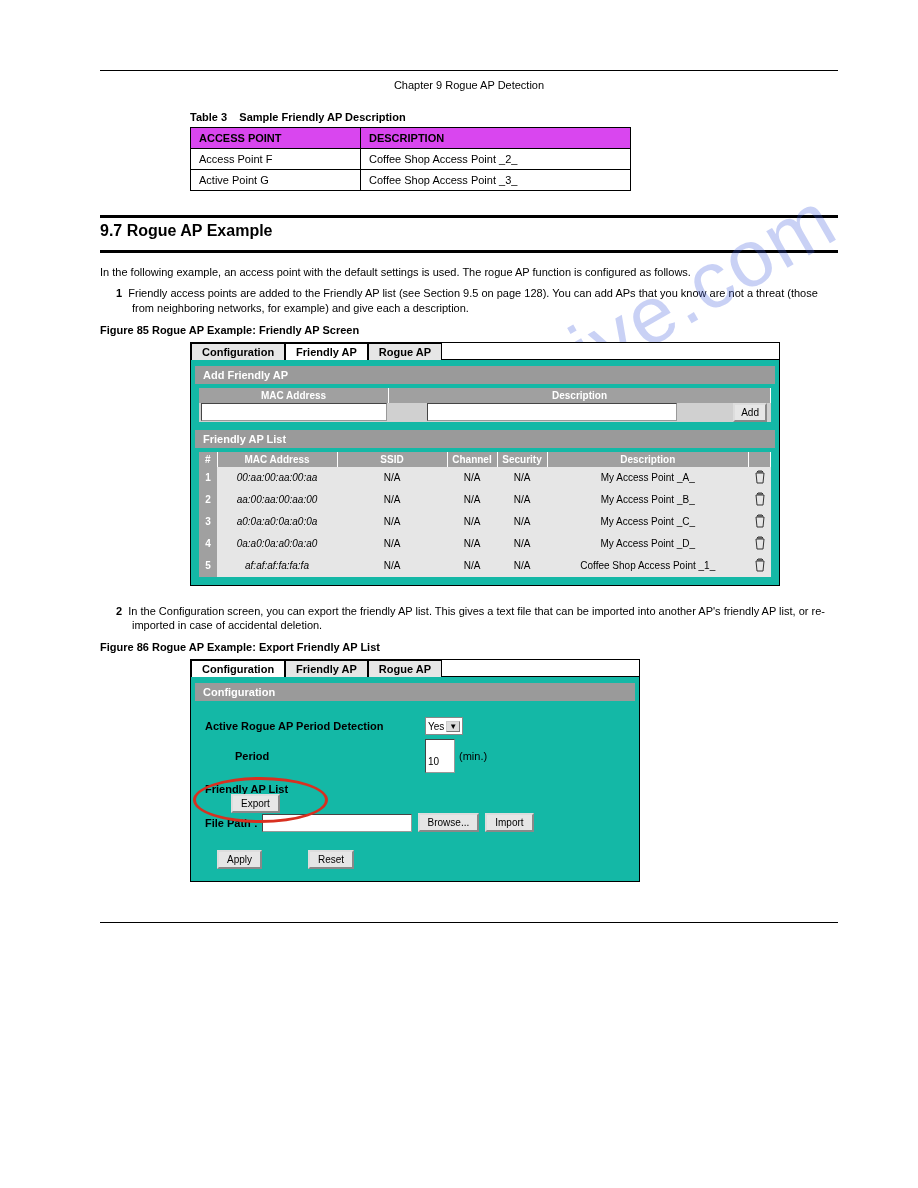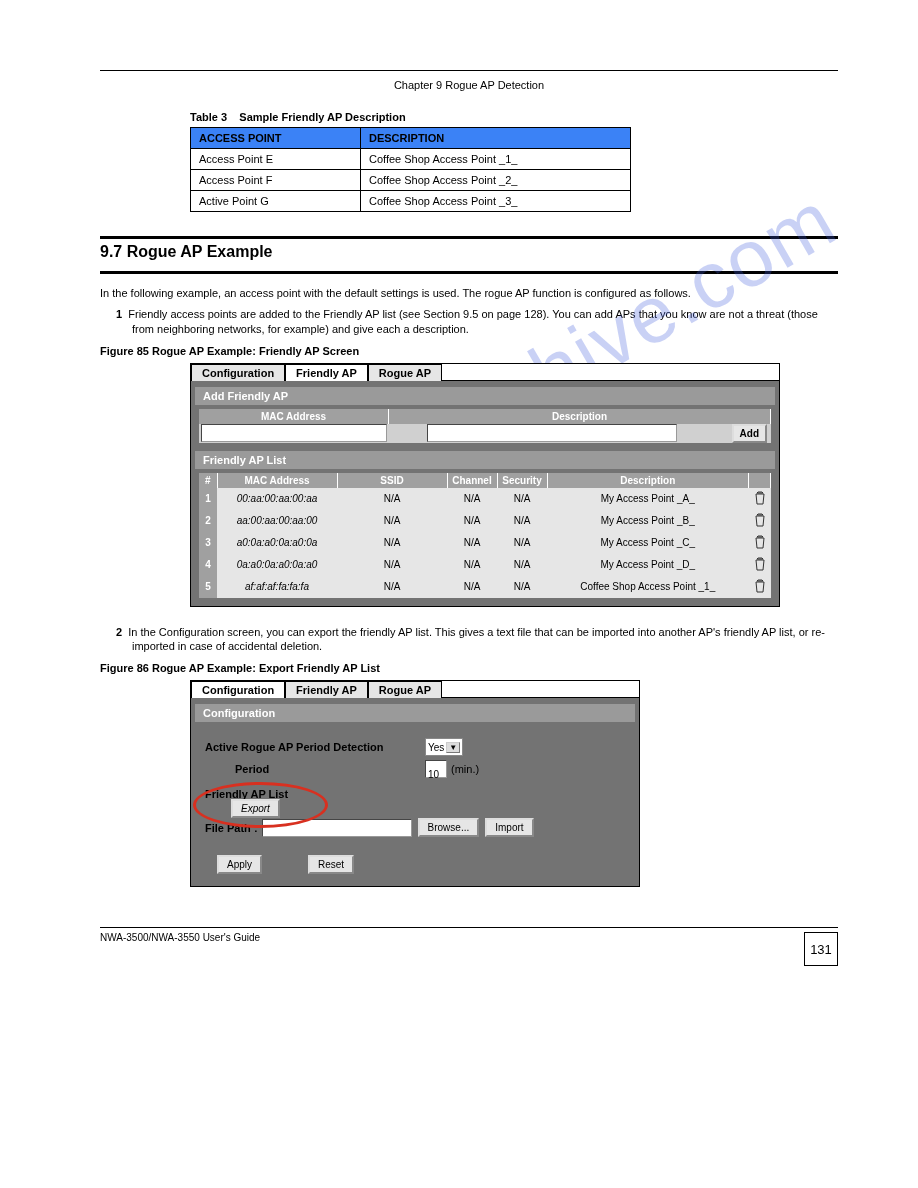--- a/index.html
+++ b/index.html
@@ -12,70 +12,70 @@
     background: #fff;
     width: 918px;
   }
   .page { padding: 30px 80px 30px 100px; position: relative; }
   .header-rule { border-top: 1px solid #000; margin: 40px 0 8px 0; }
   .header-line { font-size: 11px; text-align: center; margin-bottom: 20px; }
 
   .table-caption { font-size: 11px; font-weight: bold; margin: 8px 0 4px 90px; }
   .simple-table { border-collapse: collapse; margin-left: 90px; margin-bottom: 12px; }
   .simple-table th, .simple-table td { border: 1px solid #000; padding: 4px 8px; text-align: left; font-size: 11px; }
-  .simple-table th { background: #3b82f6; font-weight: bold; }
+  .simple-table th { background: #d946ef; font-weight: bold; }
 
   .heavy-rule { border-top: 3px solid #000; margin: 24px 0 2px 0; }
   .h2 { font-size: 16px; font-weight: bold; margin: 4px 0 10px 0; }
   .heavy-rule2 { border-top: 3px solid #000; margin: 0 0 12px 0; }
   .body-text { font-size: 11px; line-height: 1.35; margin: 6px 0 6px 0; }
   .step { font-size: 11px; line-height: 1.35; margin: 4px 0 4px 16px; text-indent: -16px; padding-left: 16px; }
   .fig-caption { font-size: 11px; font-weight: bold; margin: 8px 0 6px 0; }
 
   
   .watermark { position: absolute; top: 330px; left: 220px; font-size: 80px; color: rgba(60,90,220,0.28); transform: rotate(-30deg); pointer-events: none; font-weight: 400; letter-spacing: 2px; }
 
   
-  .panel { border: 1px solid #000; margin: 6px 0 18px 90px; background: #737373; position: relative; }
+  .panel { border: 1px solid #000; margin: 6px 0 18px 90px; background: #14b8a6; position: relative; }
   .panel.p1 { width: 590px; }
   .panel.p2 { width: 450px; }
 
   .tabs { display: flex; background: #fff; }
   .tab { border: 1px solid #000; border-bottom: none; padding: 2px 10px; font-weight: bold; font-size: 11px; background: #e6e6e6; margin-right: 0; }
   .tab.active { background: #fff; }
   .tabrow-fill { flex: 1; border-bottom: 1px solid #000; background: #fff; }
 
   .section-bar { background: #9a9a9a; color: #fff; font-weight: bold; font-size: 11px; padding: 3px 8px; margin: 6px 4px 4px 4px; }
 
   .add-row { margin: 0 8px 8px 8px; }
   .add-header { display: flex; }
   .add-header div { background: #a0a0a0; color: #fff; font-weight: bold; font-size: 10px; text-align: center; padding: 2px 0; border-right: 1px solid #fff; }
   .mac-col { width: 190px; }
   .desc-col { flex: 1; }
-  .add-inputs { display: flex; align-items: center; padding: 0 0; background: #d0d0d0; font-weight: bold; }
+  .add-inputs { display: flex; align-items: center; padding: 0 0; background: #d0d0d0; }
   .inp { border: 1px inset #999; background: #fff; height: 18px; }
   .inp.mac { width: 186px; margin-left: 2px; }
   .inp.desc { width: 250px; margin-left: 40px; }
   .btn { border: 2px outset #ddd; background: #e6e6e6; font-size: 10px; padding: 2px 6px; margin-left: auto; margin-right: 4px; }
 
   .list-table { border-collapse: collapse; margin: 0 8px 8px 8px; width: calc(100% - 16px); }
   .list-table th { background: #a0a0a0; color: #fff; font-size: 10px; padding: 2px 4px; font-weight: bold; border-right: 1px solid #fff; }
   .list-table td { background: #e6e6e6; font-size: 10px; padding: 3px 4px; text-align: center; }
   .list-table td.left { text-align: center; font-style: italic; }
   .list-table td.idx { background: #a0a0a0; color: #fff; font-weight: bold; width: 18px; }
   .trash { display: inline-block; width: 12px; height: 14px; }
   .trash svg { width: 12px; height: 14px; }
 
   .config-body { padding: 8px 14px; font-size: 11px; }
   .cfg-row { display: flex; align-items: center; margin: 4px 0; }
   .cfg-label { font-weight: bold; font-size: 11px; width: 220px; }
   .cfg-label.indent { padding-left: 30px; font-weight: bold; }
   .sel { border: 1px solid #888; background: #fff; font-size: 10px; padding: 0 2px; height: 18px; display: inline-flex; align-items: center; }
   .sel .arrow { display:inline-block; margin-left:2px; border: 1px outset #ccc; background:#ddd; padding:0 2px; font-size:8px; }
-  .numinp { border: 1px inset #999; background: #fff; width: 22px; height: 16px; font-size: 10px; padding: 8px 2px; }
+  .numinp { border: 1px inset #999; background: #fff; width: 30px; height: 16px; font-size: 10px; padding: 16px 2px; }
   .unit { font-size: 11px; margin-left: 4px; }
 
   .highlight-oval { position: absolute; border: 3px solid #d83020; border-radius: 50%; width: 135px; height: 46px; pointer-events: none; }
 
   .export-section { margin-top: 10px; }
   .export-label { font-weight: bold; font-size: 11px; }
   .file-row { display: flex; align-items: center; margin-top: 4px; }
   .file-label { font-weight: bold; font-size: 11px; margin-right: 4px; }
   .file-inp { border: 1px inset #999; background: #fff; width: 150px; height: 18px; }
   .btn2 { border: 2px outset #ddd; background: #e6e6e6; font-size: 10px; padding: 2px 8px; margin-left: 6px; }
@@ -98,24 +98,20 @@
     <span>Table 3</span>
     &nbsp;&nbsp;
     <span>Sample Friendly AP Description</span>
   </div>
   <table class="simple-table">
     <tbody>
         <tr>
       <th style="width:170px">ACCESS POINT</th>
       <th style="width:270px">DESCRIPTION</th>
     </tr>
-    <tr>
-          <td>Access Point E</td>
-          <td>Coffee Shop Access Point _1_</td>
-        </tr>
     <tr>
           <td>Access Point F</td>
           <td>Coffee Shop Access Point _2_</td>
         </tr>
     <tr>
           <td>Active Point G</td>
           <td>Coffee Shop Access Point _3_</td>
         </tr>
   </tbody>
     </table>
@@ -248,35 +244,31 @@
       </div>
       <div class="cfg-row">
         <div class="cfg-label indent">Period</div>
         <div class="numinp">10</div>
         <div class="unit">(min.)</div>
       </div>
 
       <div class="export-section" style="position:relative;">
         <div class="highlight-oval" style="left:-12px; top:-6px;"></div>
         <div class="export-label">Friendly AP List</div>
-        <div style="margin-left:20px; margin-top:2px;font-style:italic;">
+        <div style="margin-left:20px; margin-top:2px;">
           <span class="btn2">Export</span>
         </div>
         <div class="file-row">
           <div class="file-label">File Path :</div>
           <div class="file-inp"></div>
           <span class="btn2">Browse...</span>
           <span class="btn2">Import</span>
         </div>
       </div>
     </div>
     <div class="action-row">
       <span class="btn2">Apply</span>
       <span class="btn2">Reset</span>
     </div>
   </div>
 
   <div class="bottom-rule"></div>
-  <div class="footer">
-    <div>NWA-3500/NWA-3550 User's Guide</div>
-    <div class="pagebox">131</div>
-  </div>
 </div>
 
 </body></html>

